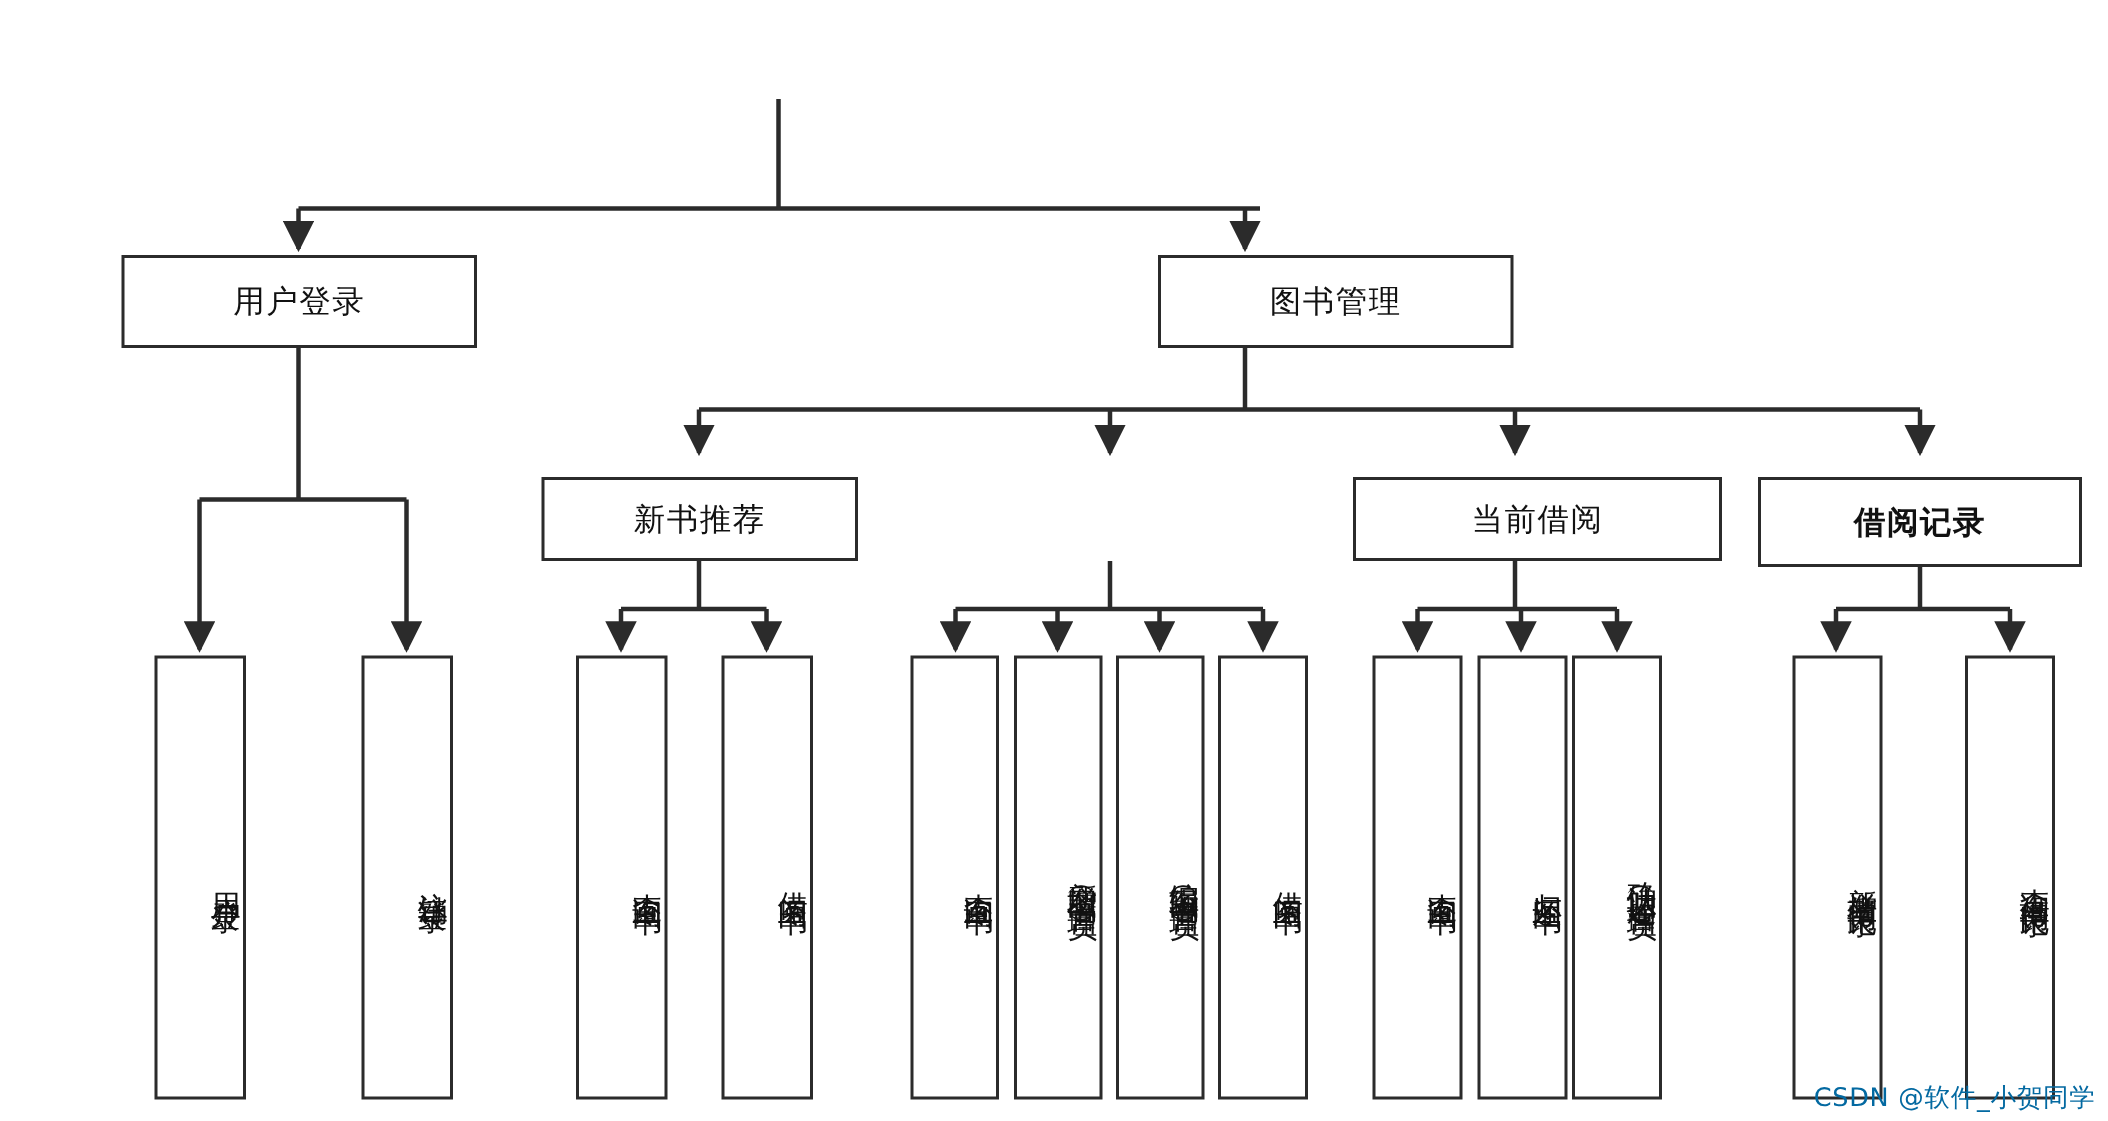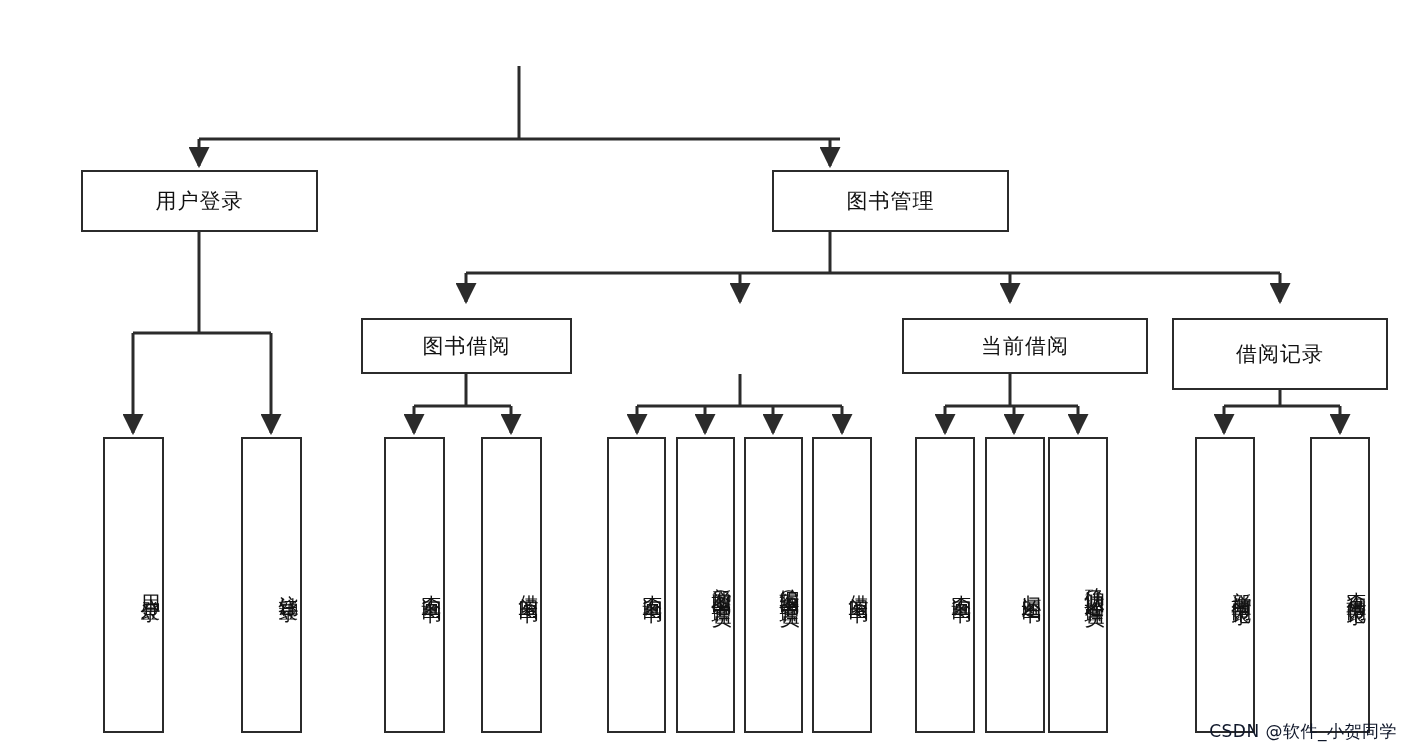--- a/index.html
+++ b/index.html
@@ -55,21 +55,21 @@
   .node.v span{
     display:block;
     writing-mode:vertical-rl;
     text-orientation:upright;
   }
   .watermark{
     position:absolute;
     right:8px;
     bottom:4px;
     font-size:17px;
-    color:#0f172a;
+    color:#0369a1;
     letter-spacing:0.5px;
     white-space:nowrap;
     user-select:none;
   }
 </style>
 </head>
 <body>
 
 <div id="canvas">
 
@@ -127,26 +127,26 @@
 
 
   <div class="node h" style="left:81px;top:170px;width:237px;height:62px;">
     <span>用户登录</span>
   </div>
   <div class="node h" style="left:743px;top:170px;width:237px;height:62px;margin-left:29px;">
     <span>图书管理</span>
   </div>
 
   <div class="node h" style="left:361px;top:318px;width:211px;height:56px;">
-    <span>图书借阅</span>
+    <span>新书推荐</span>
   </div>
   <div class="node h" style="left:902px;top:318px;width:246px;height:56px;">
     <span>当前借阅</span>
   </div>
-  <div class="node h" style="left:1172px;top:318px;width:216px;height:72px;">
+  <div class="node h" style="left:1172px;top:318px;width:216px;height:60px;font-weight:bold;">
     <span>借阅记录</span>
   </div>
 
   <div class="node v" style="left:103px;top:437px;width:61px;height:296px;">
     <span>用户登录</span>
   </div>
   <div class="node v" style="left:241px;top:437px;width:61px;height:296px;">
     <span>注销登录</span>
   </div>
 

